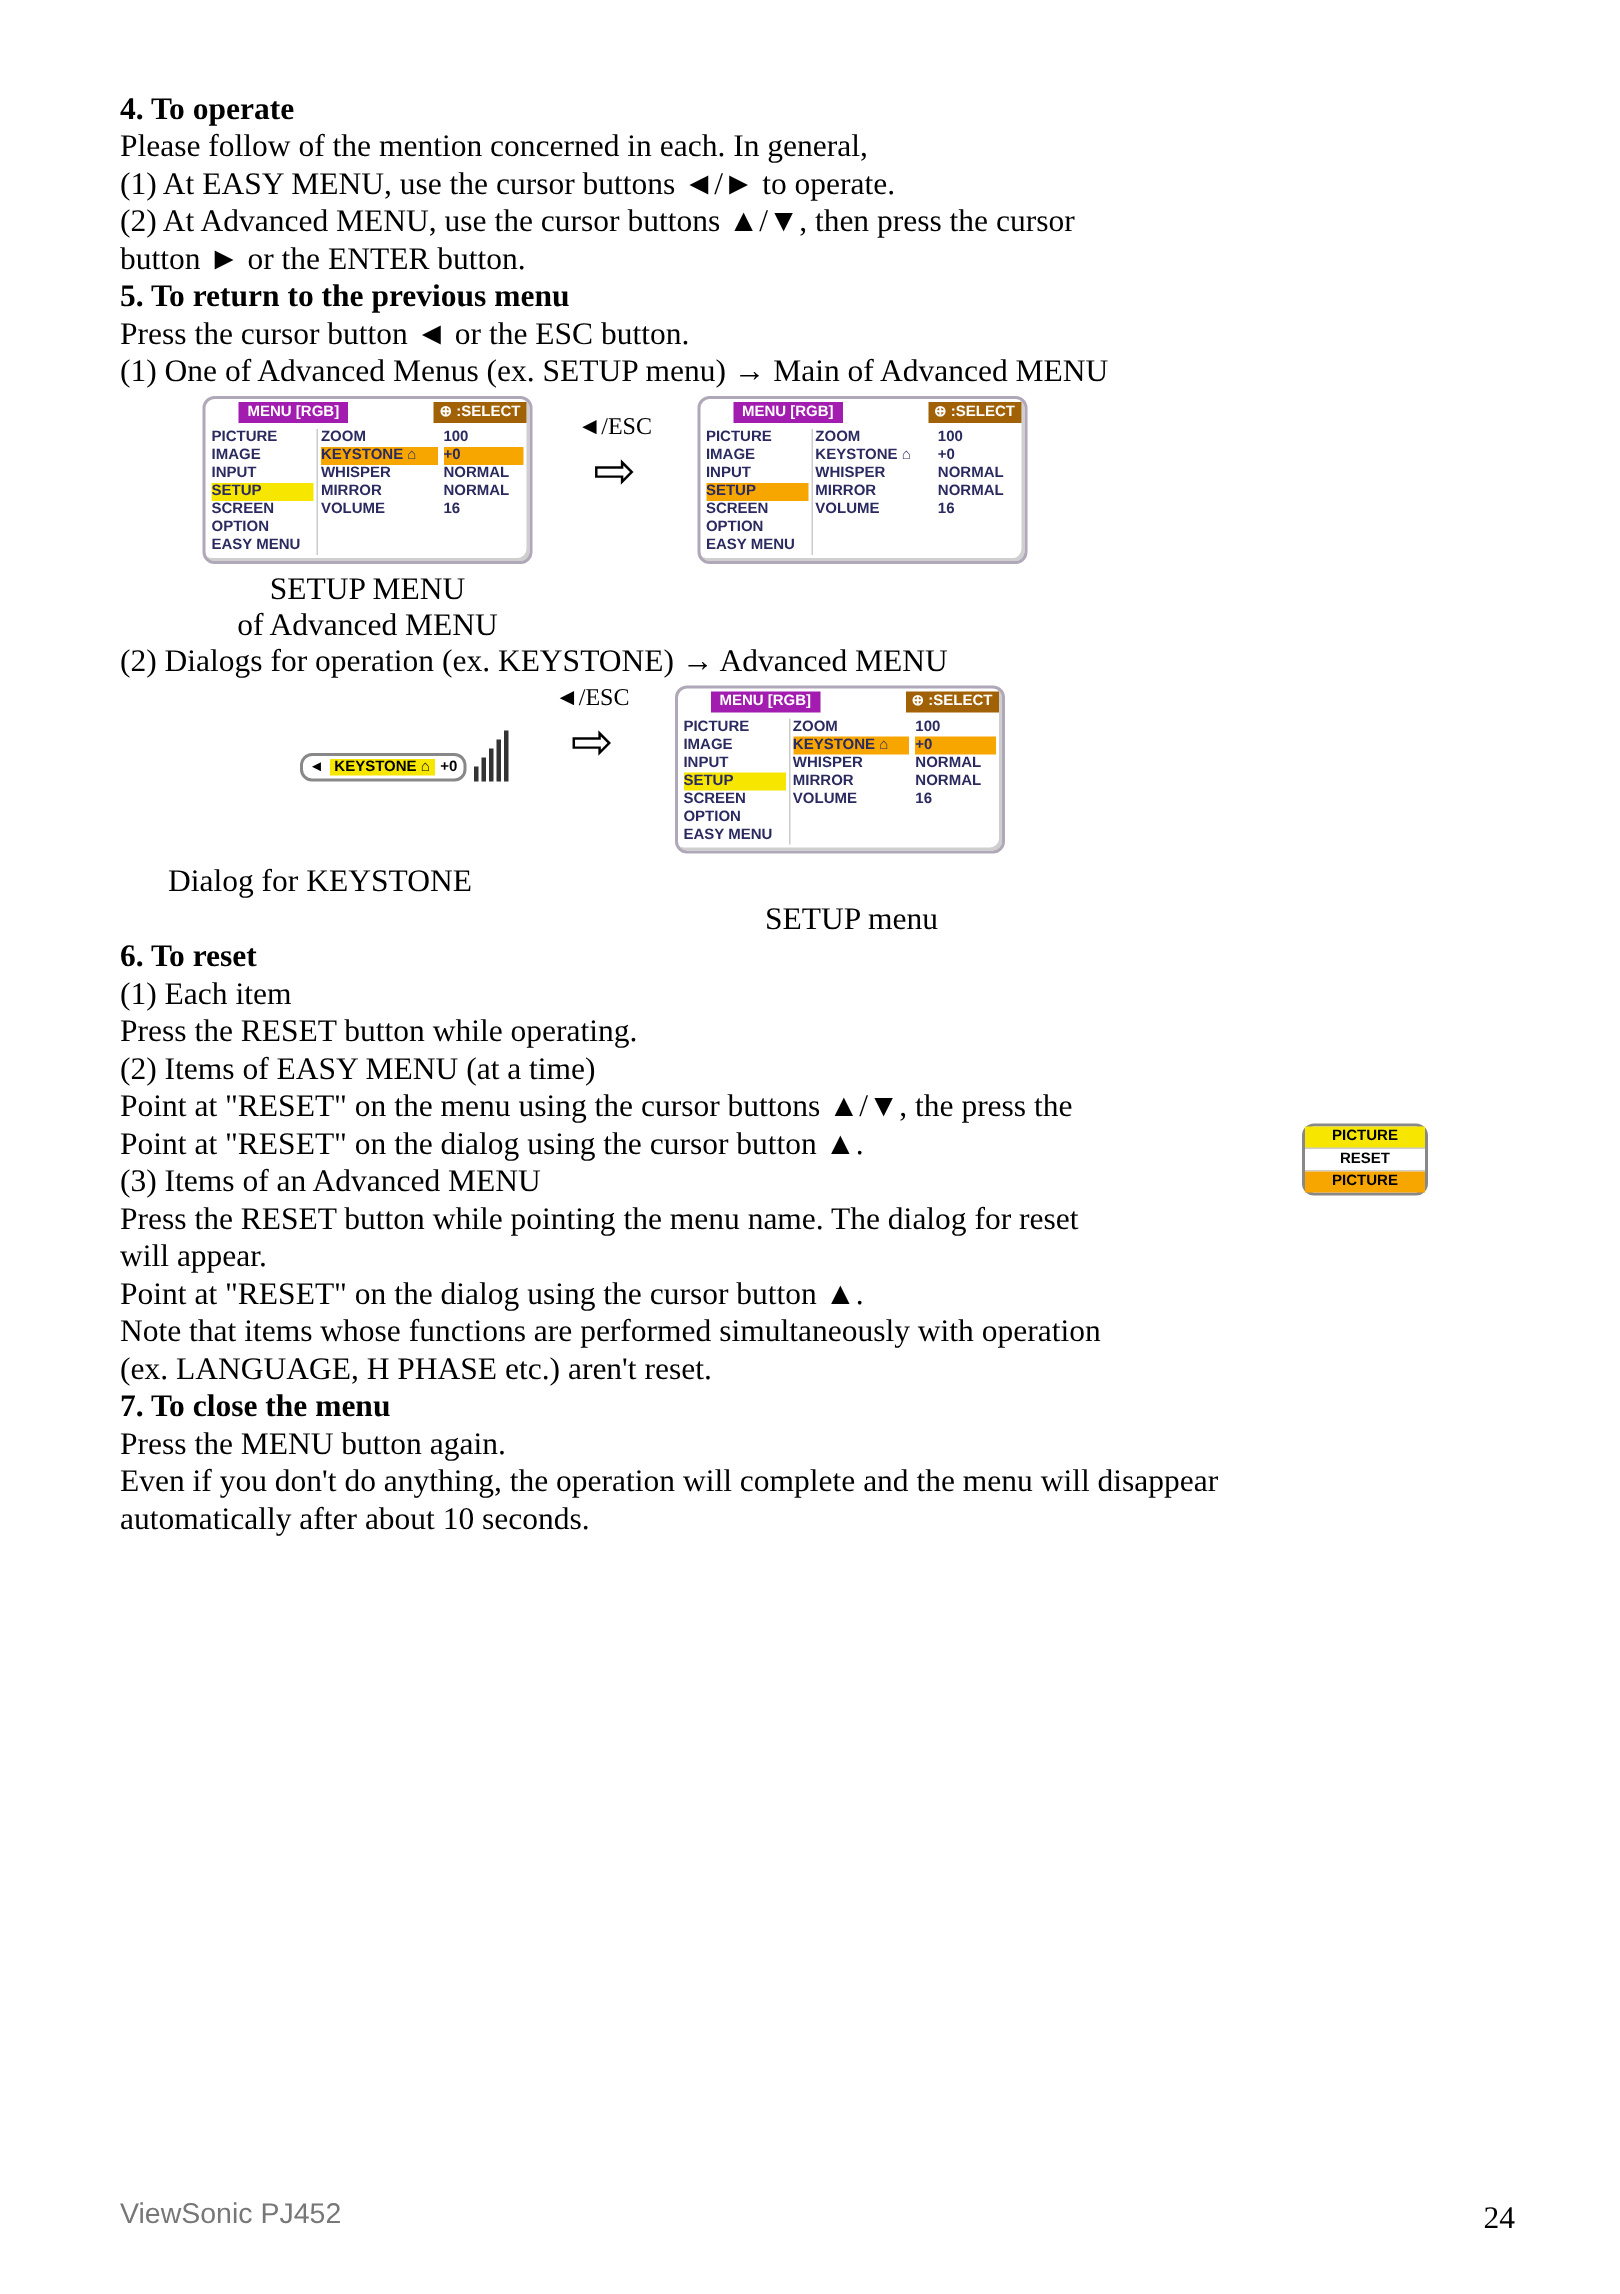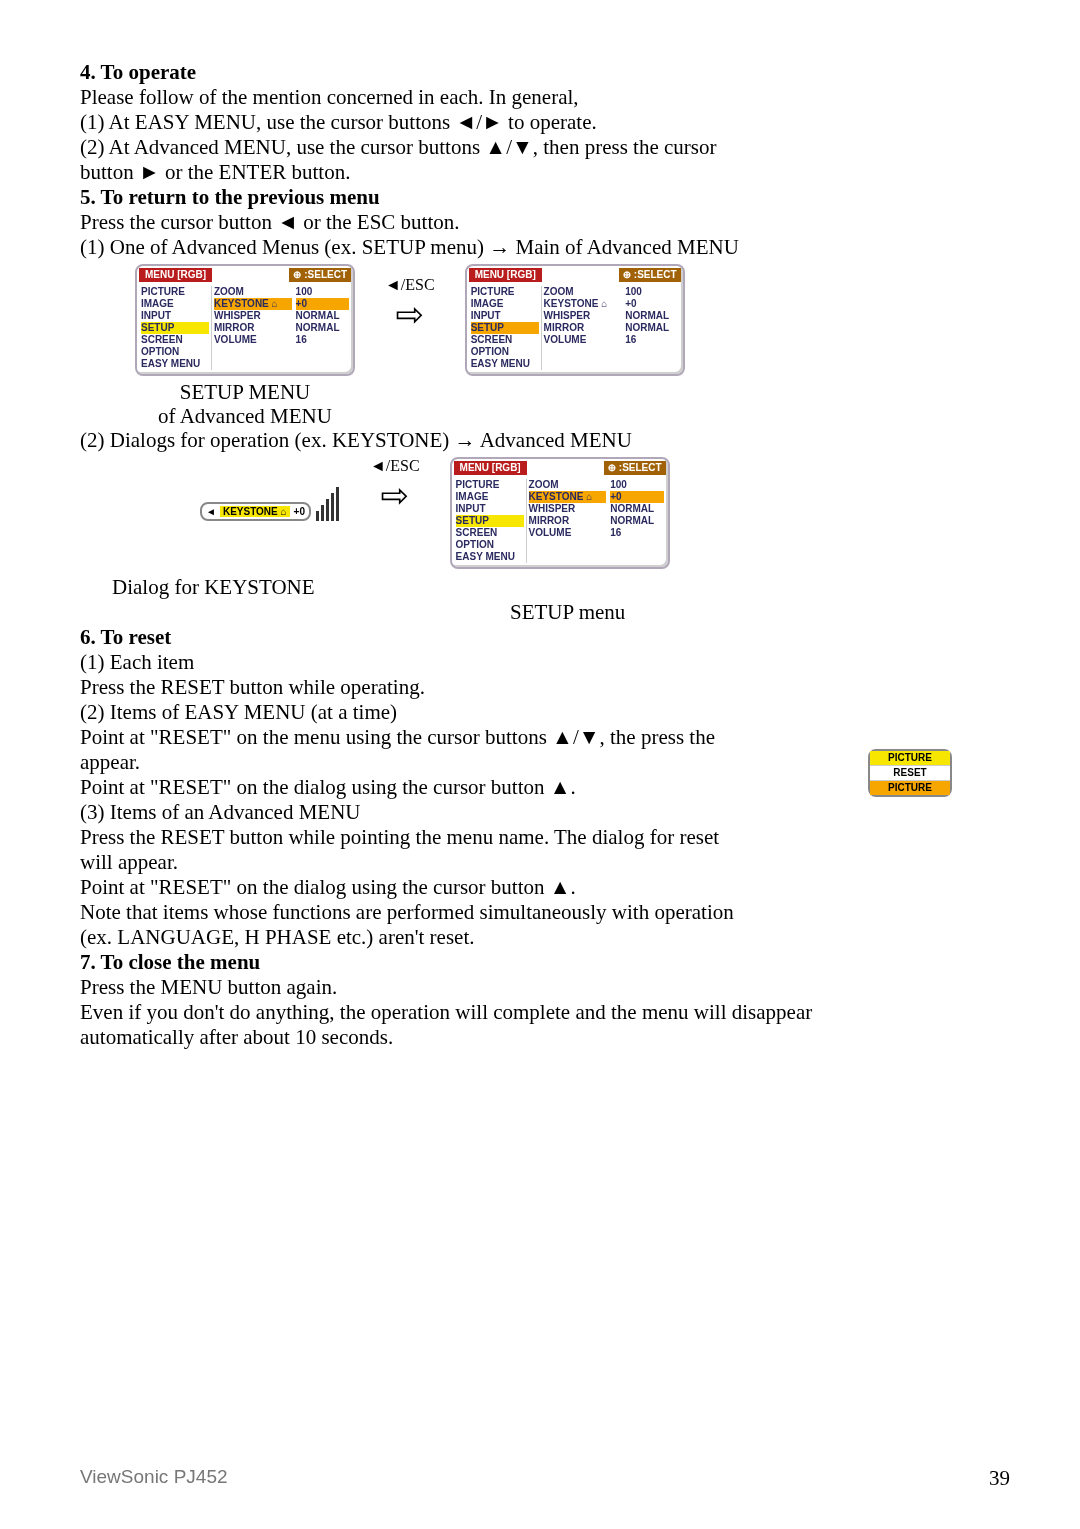--- a/index.html
+++ b/index.html
@@ -32,23 +32,24 @@
     line-height: 12px;
     font-weight: bold;
     color: #2a2a60;
     margin: 0;
   }
   .menu-head {
     display: flex;
     padding: 2px;
   }
   .menu-head .title {
-    background: #b91c1c;
+    background: #a21caf;
     color: #fff;
     padding: 1px 6px;
+    margin-left: 20px;
   }
   .menu-head .spacer { flex: 1; }
   .menu-head .sel {
     background: #a16207;
     color: #fff;
     padding: 1px 4px;
   }
   .menu-body {
     display: flex;
     padding: 2px 2px 4px 2px;
@@ -295,21 +296,20 @@
 <div class="line" style="margin-left:32px; margin-top:6px;">Dialog for KEYSTONE</div>
 <div class="line" style="margin-left:430px;">SETUP menu</div>
 
 <div class="line bold">6. To reset</div>
 <div class="line indent1">(1) Each item</div>
 <div class="line indent2">Press the RESET button while operating.</div>
 <div class="line indent1">(2) Items of EASY MENU (at a time)</div>
 
 <div style="position:relative;">
   <div class="line indent2">Point at "RESET" on the menu using the cursor buttons ▲/▼, the press the</div>
-  <div class="line indent2">appear.</div>
   <div class="reset-dialog" style="top:24px;">
     <div class="hl-y">PICTURE</div>
     <div>RESET</div>
     <div class="hl-o">PICTURE</div>
   </div>
   <div class="line indent2">Point at "RESET" on the dialog using the cursor button ▲.</div>
 </div>
 
 <div class="line indent1">(3) Items of an Advanced MENU</div>
 <div class="line indent2">Press the RESET button while pointing the menu name. The dialog for reset</div>
@@ -318,14 +318,14 @@
 <div class="line indent1">Note that items whose functions are performed simultaneously with operation</div>
 <div class="line indent1">(ex. LANGUAGE, H PHASE etc.) aren't reset.</div>
 
 <div class="line bold">7. To close the menu</div>
 <div class="line indent1">Press the MENU button again.</div>
 <div class="line indent1">Even if you don't do anything, the operation will complete and the menu will disappear</div>
 <div class="line indent1">automatically after about 10 seconds.</div>
 
 <div class="footer">
   <span>ViewSonic PJ452</span>
-  <span class="pg">39</span>
+  <span class="pg">24</span>
 </div>
 
 </body></html>

